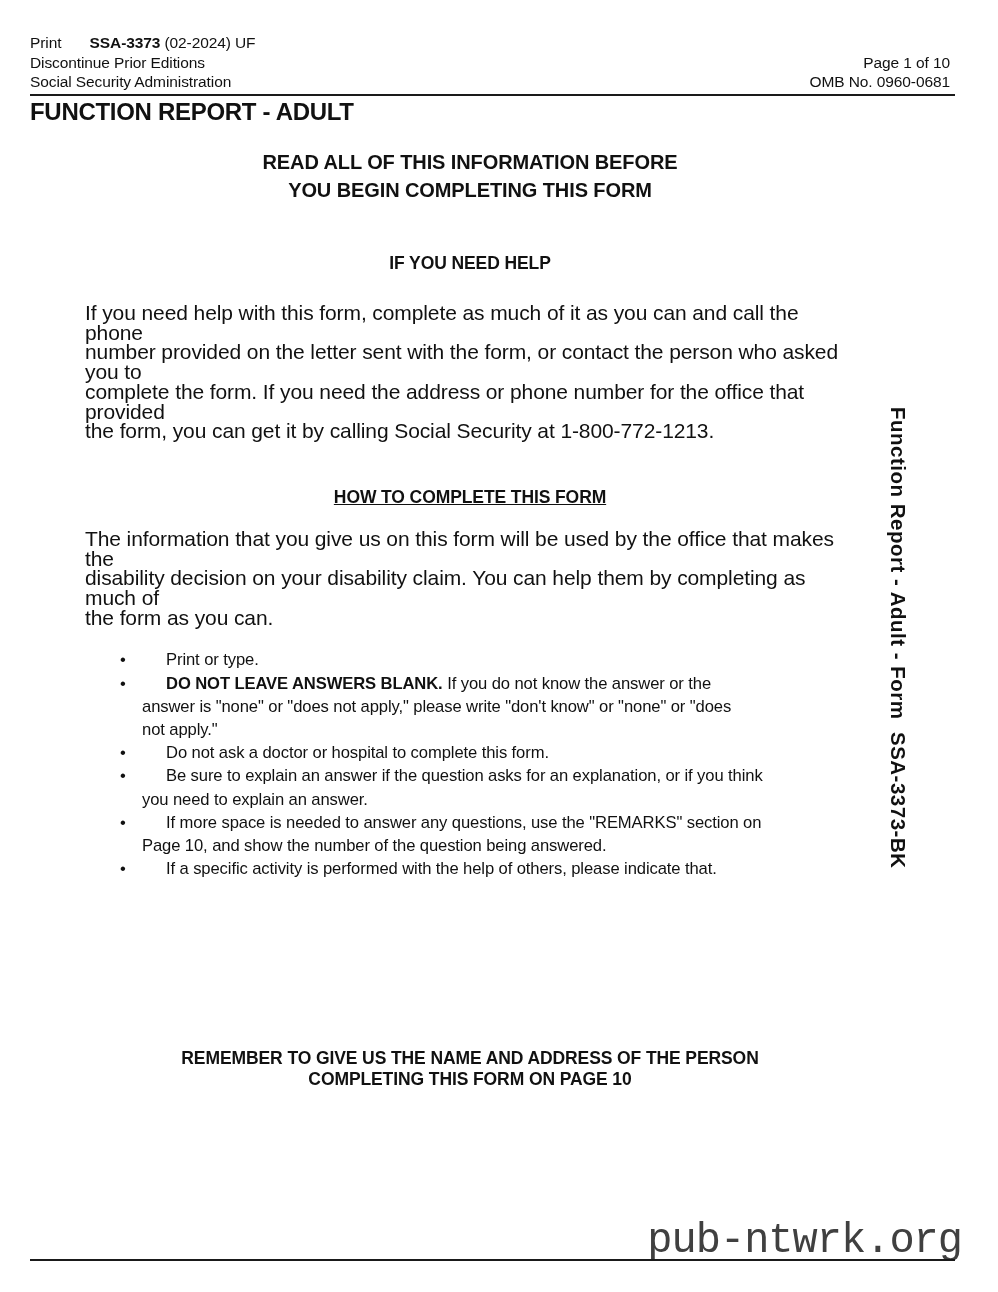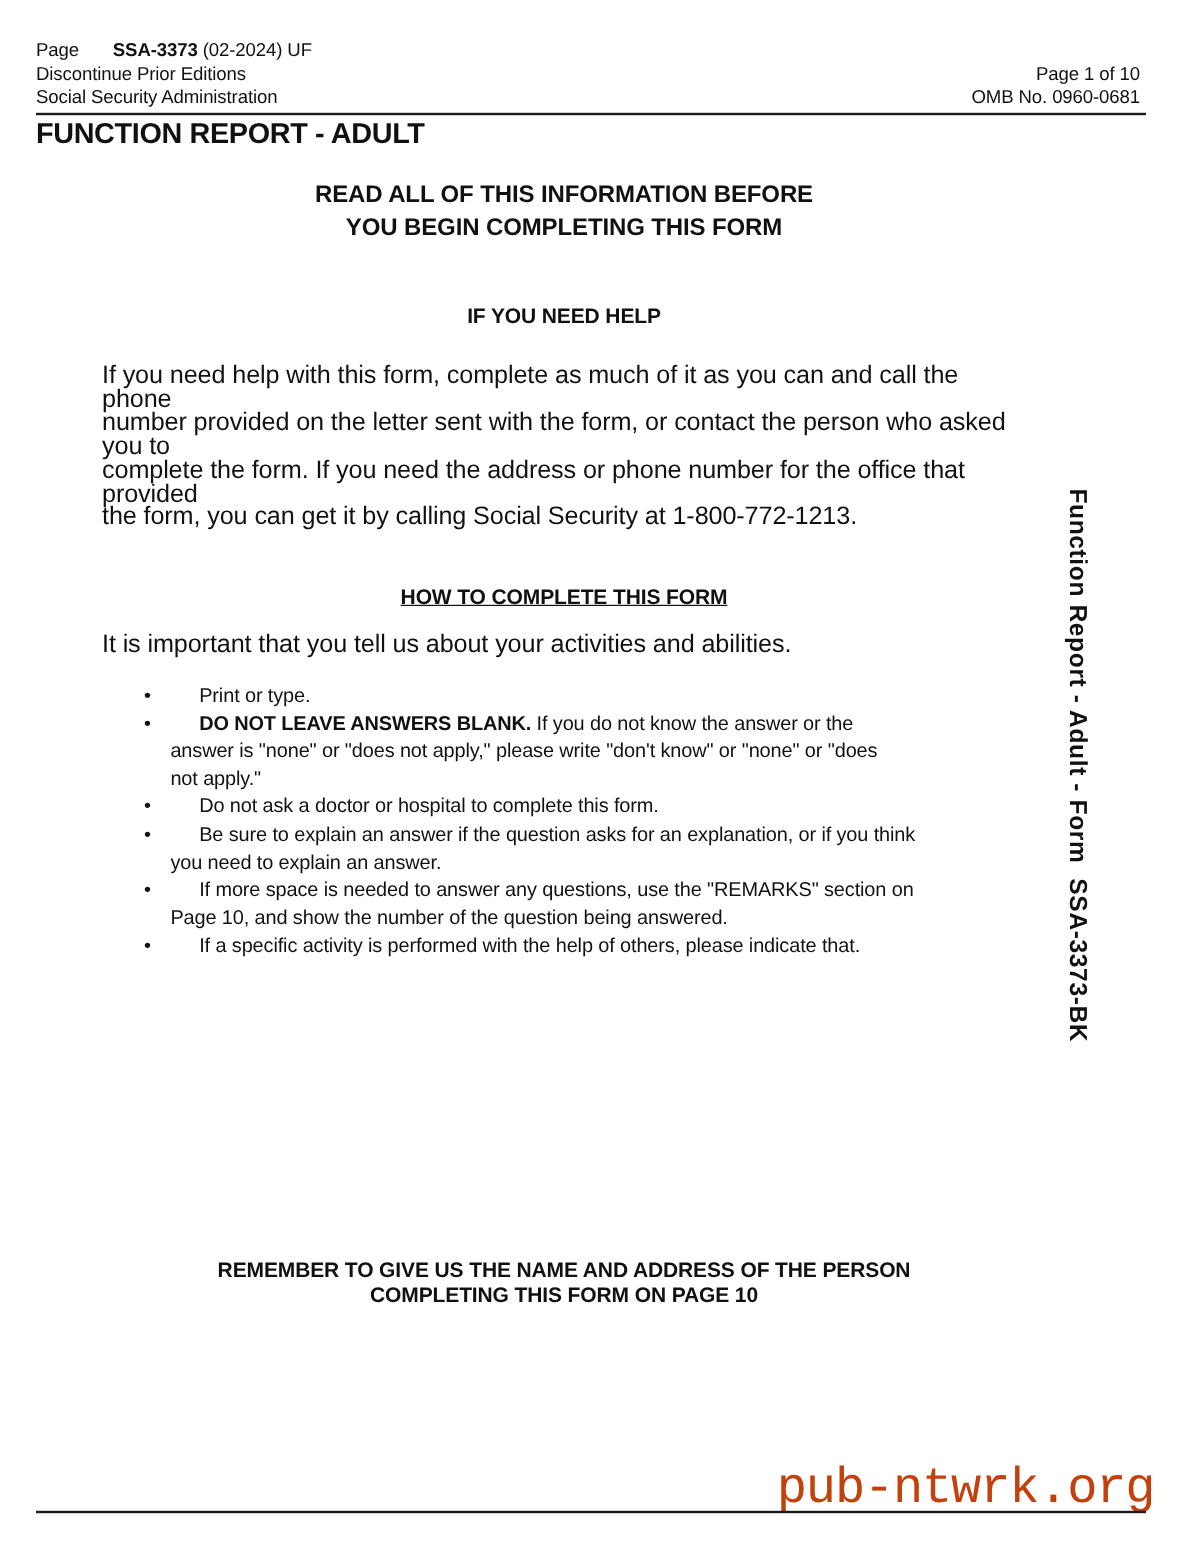--- a/index.html
+++ b/index.html
@@ -58,29 +58,29 @@
   .sidebar-vertical {
     position:absolute; top:407px; left:886px;
     writing-mode:vertical-rl;
     font-size:20.5px; font-weight:bold; letter-spacing:0.5px;
     white-space:pre;
   }
   .watermark {
     position:absolute; top:1217px; right:36px;
     font-family:"Liberation Mono", monospace;
     font-size:42px; letter-spacing:-1px;
-    color:#c2410c;
+    color:#404040;
   }
 </style>
 </head>
 <body>
 
 <div class="page-header">
   <div class="header-left">
-    <div><span>Page </span><span class="bold">SSA-3373</span><span> (02-2024) UF</span></div>
+    <div><span>Print </span><span class="bold">SSA-3373</span><span> (02-2024) UF</span></div>
     <div>Discontinue Prior Editions</div>
     <div>Social Security Administration</div>
   </div>
   <div class="header-right">
     <div>Page 1 of 10</div>
     <div>OMB No. 0960-0681</div>
   </div>
 </div>
 
 <div class="rule rule-top"></div>
@@ -91,21 +91,23 @@
   <div class="intro-heading">READ ALL OF THIS INFORMATION BEFORE
 YOU BEGIN COMPLETING THIS FORM</div>
 
   <div class="section-heading help-heading">IF YOU NEED HELP</div>
   <div class="body-para help-para">If you need help with this form, complete as much of it as you can and call the phone
 number provided on the letter sent with the form, or contact the person who asked you to
 complete the form. If you need the address or phone number for the office that provided
 the form, you can get it by calling Social Security at 1-800-772-1213.</div>
 
   <div class="section-heading how-heading">HOW TO COMPLETE THIS FORM</div>
-  <div class="body-para important-note">It is important that you tell us about your activities and abilities.</div>
+  <div class="body-para how-para">The information that you give us on this form will be used by the office that makes the
+disability decision on your disability claim. You can help them by completing as much of
+the form as you can.</div>
 
   <ul class="instruction-list">
     <li>
       <span class="bullet-glyph">•</span><span class="bold"></span><span class="li-text">Print or type.</span>
     </li>
     <li>
       <span class="bullet-glyph">•</span><span class="bold">DO NOT LEAVE ANSWERS BLANK.</span><span class="li-text"> If you do not know the answer or the
 answer is "none" or "does not apply," please write "don't know" or "none" or "does
 not apply."</span>
     </li>

